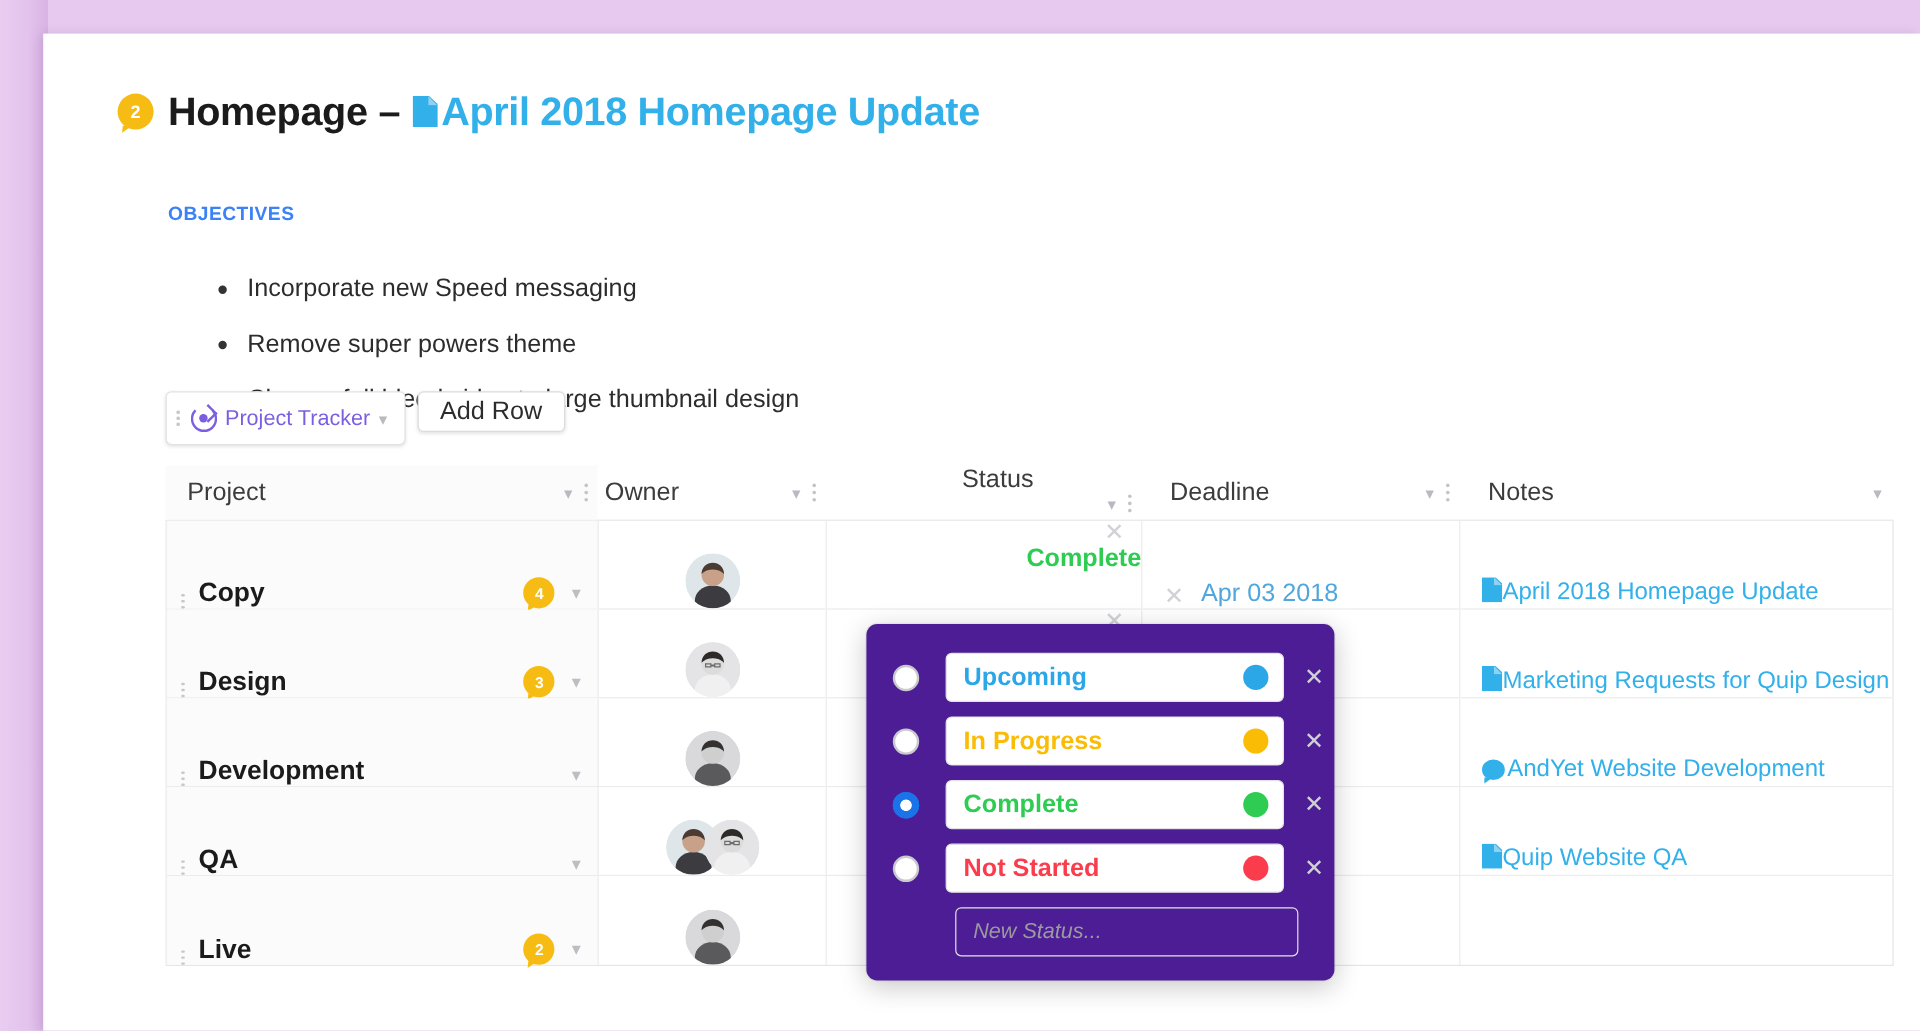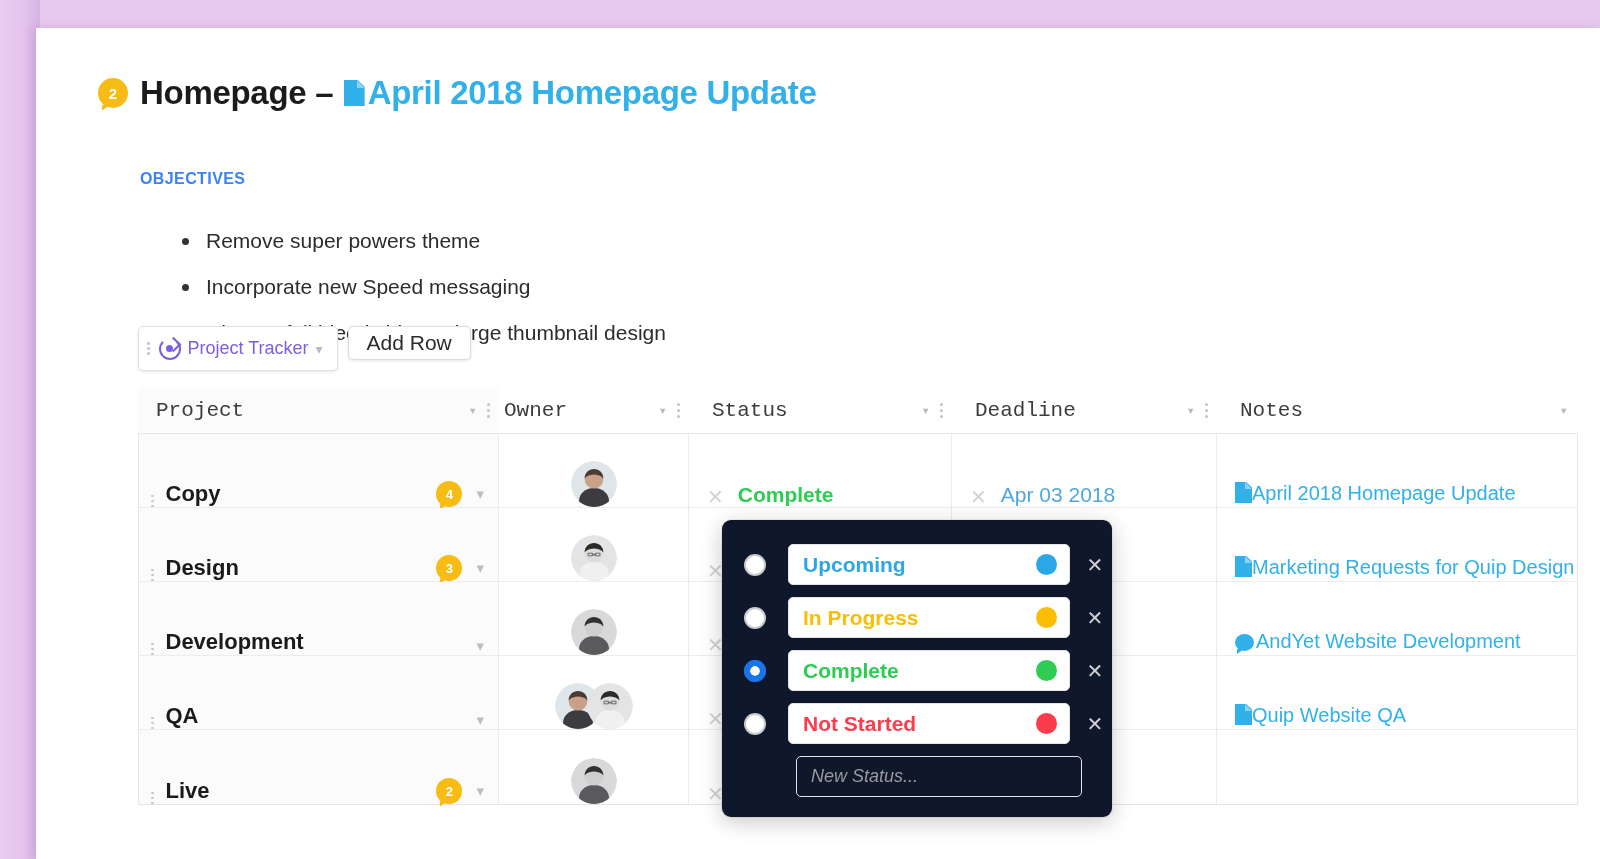--- a/index.html
+++ b/index.html
@@ -118,39 +118,39 @@
   .addrow-btn {
     display: flex; align-items: center; justify-content: center;
     height: 34px; padding: 0 18px;
     background: #fff; border: 1px solid #dcdcdf; border-radius: 5px;
     font-size: 21px; color: #2c2c2c;
     box-shadow: 0 1px 3px rgba(0,0,0,0.10);
   }
 
   
   .table { position: absolute; left: 102px; top: 360px; width: 1440px; }
-  .thead { display: flex; height: 45px; align-items: center; font-family: Liberation Mono, monospace; }
+  .thead { display: flex; height: 45px; align-items: center; }
   .th {
     display: flex; align-items: center; height: 45px;
     font-size: 21px; color: #3c3c3c; position: relative;
   }
   .th .label { padding-left: 6px; }
   .th .tools { margin-left: auto; display: flex; align-items: center; gap: 10px; padding-right: 8px; }
   .vdots { display: inline-flex; flex-direction: column; gap: 3px; }
   .vdots i { width: 3px; height: 3px; border-radius: 50%; background: #c3c3c8; display: block; }
 
   .tbody { border: 1px solid #e6e6e8; border-top: 1px solid #e6e6e8; }
   .tr { display: flex; height: 74px; border-bottom: 1px solid #ececee; }
   .tr:last-child { border-bottom: none; }
   .td { display: flex; align-items: flex-end; height: 100%; border-right: 1px solid #ececee; position: relative; }
   .td:last-child { border-right: none; }
 
   .c-project { width: 360px; background: #fbfbfb; padding-left: 12px; }
   .c-owner   { width: 190px; justify-content: center; }
-  .c-status  { width: 263px; padding-left: 18px; }
+  .c-status  { width: 263px; padding-left: 18px; flex-direction: column; }
   .c-dead    { width: 265px; padding-left: 18px; }
   .c-notes   { width: 360px; padding-left: 18px; }
 
   .proj-name { font-size: 22px; font-weight: bold; color: #1b1b1b; margin-left: 10px; }
   .proj-right { margin-left: auto; display: flex; align-items: center; gap: 14px; padding-right: 14px; }
   .badge-row { width: 26px; height: 26px; font-size: 13px; }
   .row-chev { color: #bdbdc3; font-size: 15px; }
 
   .x-icon { color: #d2d2d6; font-size: 20px; margin-right: 14px; line-height: 1; font-weight: 300; }
   .status-text { font-size: 21px; font-weight: bold; }
@@ -167,21 +167,21 @@
     border-left: 7px solid #31b0ea; border-bottom: 5px solid transparent;
   }
 
   .avatar { width: 46px; height: 46px; border-radius: 50%; overflow: hidden; position: relative; flex: none; }
   .av-stack { display: flex; }
   .av-stack .avatar + .avatar { margin-left: -14px; }
 
   
   .popup {
     position: absolute; left: 686px; top: 492px; width: 390px;
-    background: #0f172a; border-radius: 9px;
+    background: #4c1d95; border-radius: 9px;
     box-shadow: 0 5px 22px rgba(0,0,0,0.22), 0 0 0 1px rgba(0,0,0,0.05);
     padding: 18px 0 20px 0; z-index: 20;
   }
   .opt-row { display: flex; align-items: center; height: 53px; padding: 0 0 0 22px; }
   .radio {
     width: 22px; height: 22px; border-radius: 50%;
     border: 2px solid #c9c9ce; background: #fff; flex: none; position: relative;
   }
   .radio.on { border-color: #1a73e8; border-width: 6px; background: #fff; }
   .radio.on::after {
@@ -220,22 +220,22 @@
       <span class="title-dash">–</span>
       <span class="doc-icon">
         <span class="page"></span>
           <span class="fold"></span>
       </span>
       <span class="title-link">April 2018 Homepage Update</span>
     </div>
 
     <div class="objectives-head">OBJECTIVES</div>
     <div class="bullets">
+      <div class="bullet">Incorporate new Speed messaging</div>
       <div class="bullet">Remove super powers theme</div>
-      <div class="bullet">Incorporate new Speed messaging</div>
       <div class="bullet">Change full bleed video to large thumbnail design</div>
     </div>
 
     <div class="tbl-toolbar">
       <div class="chip">
         <span class="grip">
             <i></i>
             <i></i>
             <i></i>
           </span>

